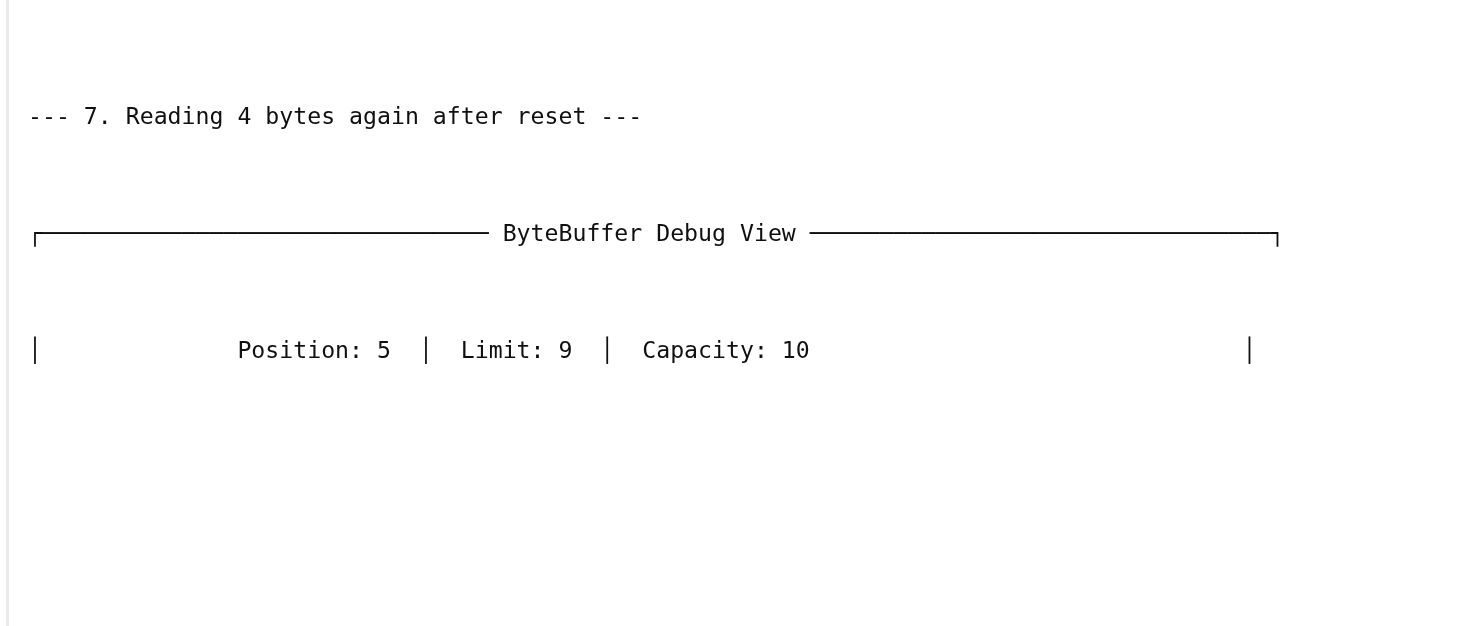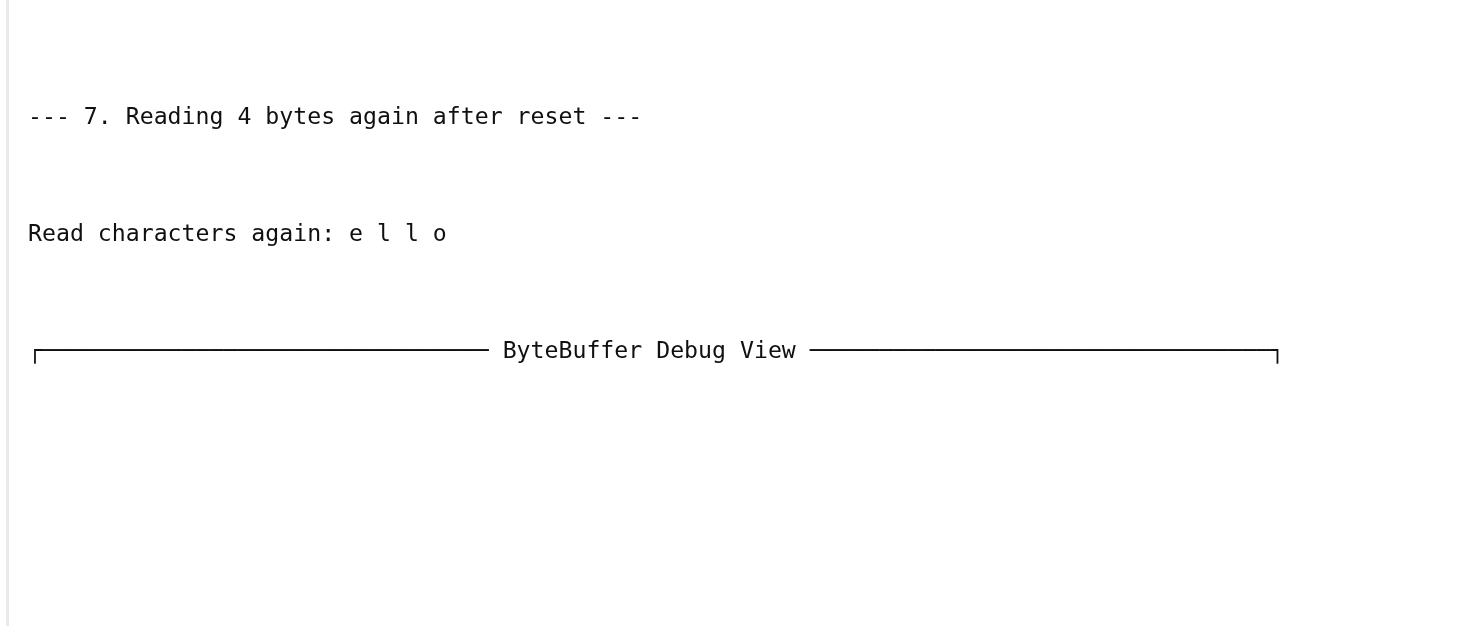--- a/index.html
+++ b/index.html
@@ -47,22 +47,22 @@
     height: 39px;
   }
 </style>
 </head>
 <body style="background: rgb(255, 255, 255);">
 
 <div id="console-gutter" style="background: rgb(233, 233, 233);"></div>
 
 <div id="console-output" style="color: rgb(16, 16, 16);">
   <span class="line">--- 7. Reading 4 bytes again after reset ---</span>
-  <span class="line">Read characters again: e l l o</span>
   <span class="line">┌──────────────────────────────── ByteBuffer Debug View ─────────────────────────────────┐</span>
+  <span class="line">│              Position: 5  │  Limit: 9  │  Capacity: 10                               │</span>
   
   
   
   
   
   
   
   
   
   

